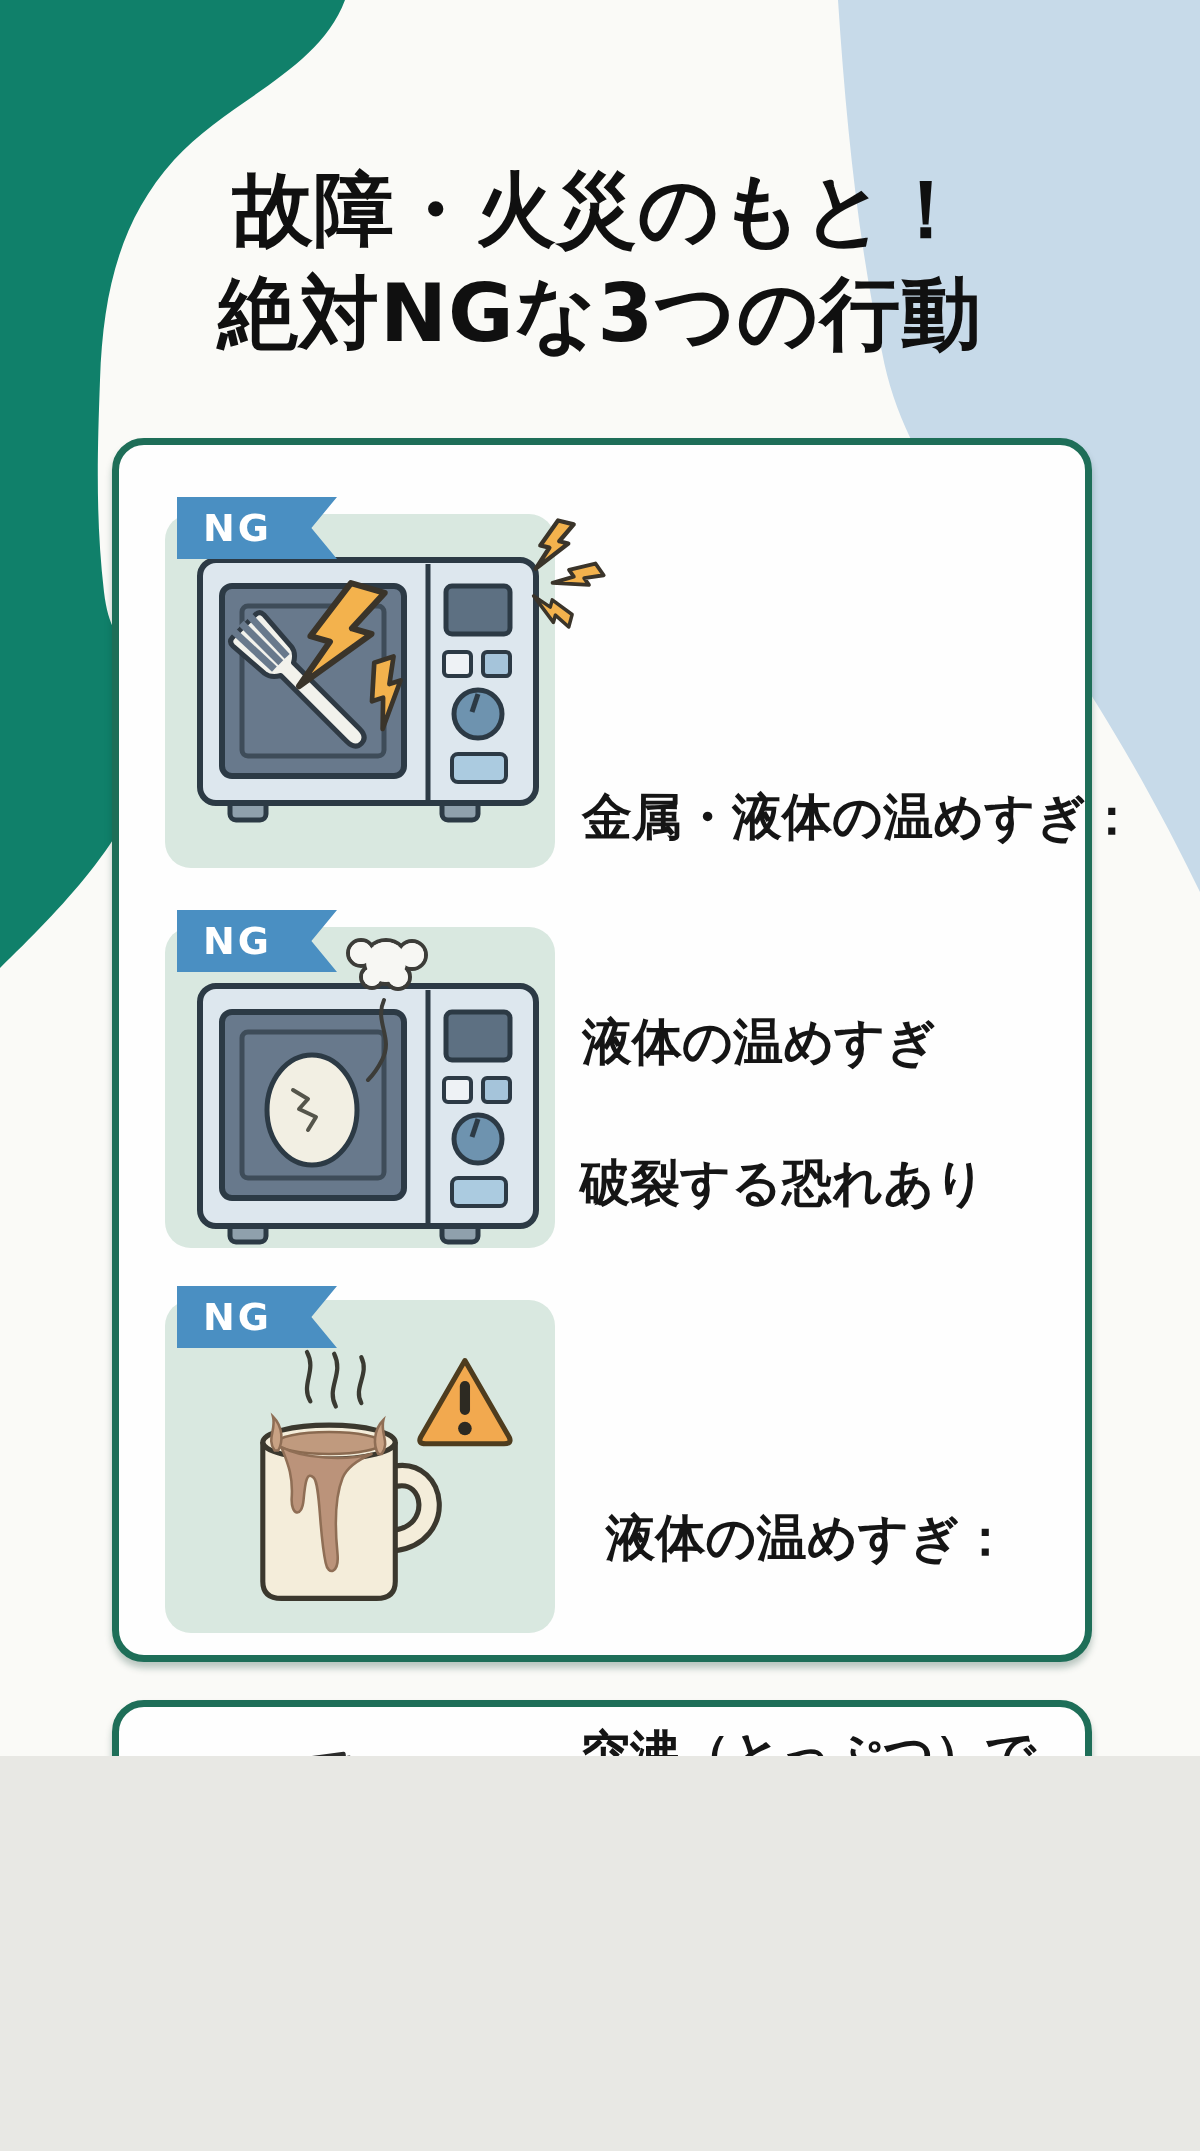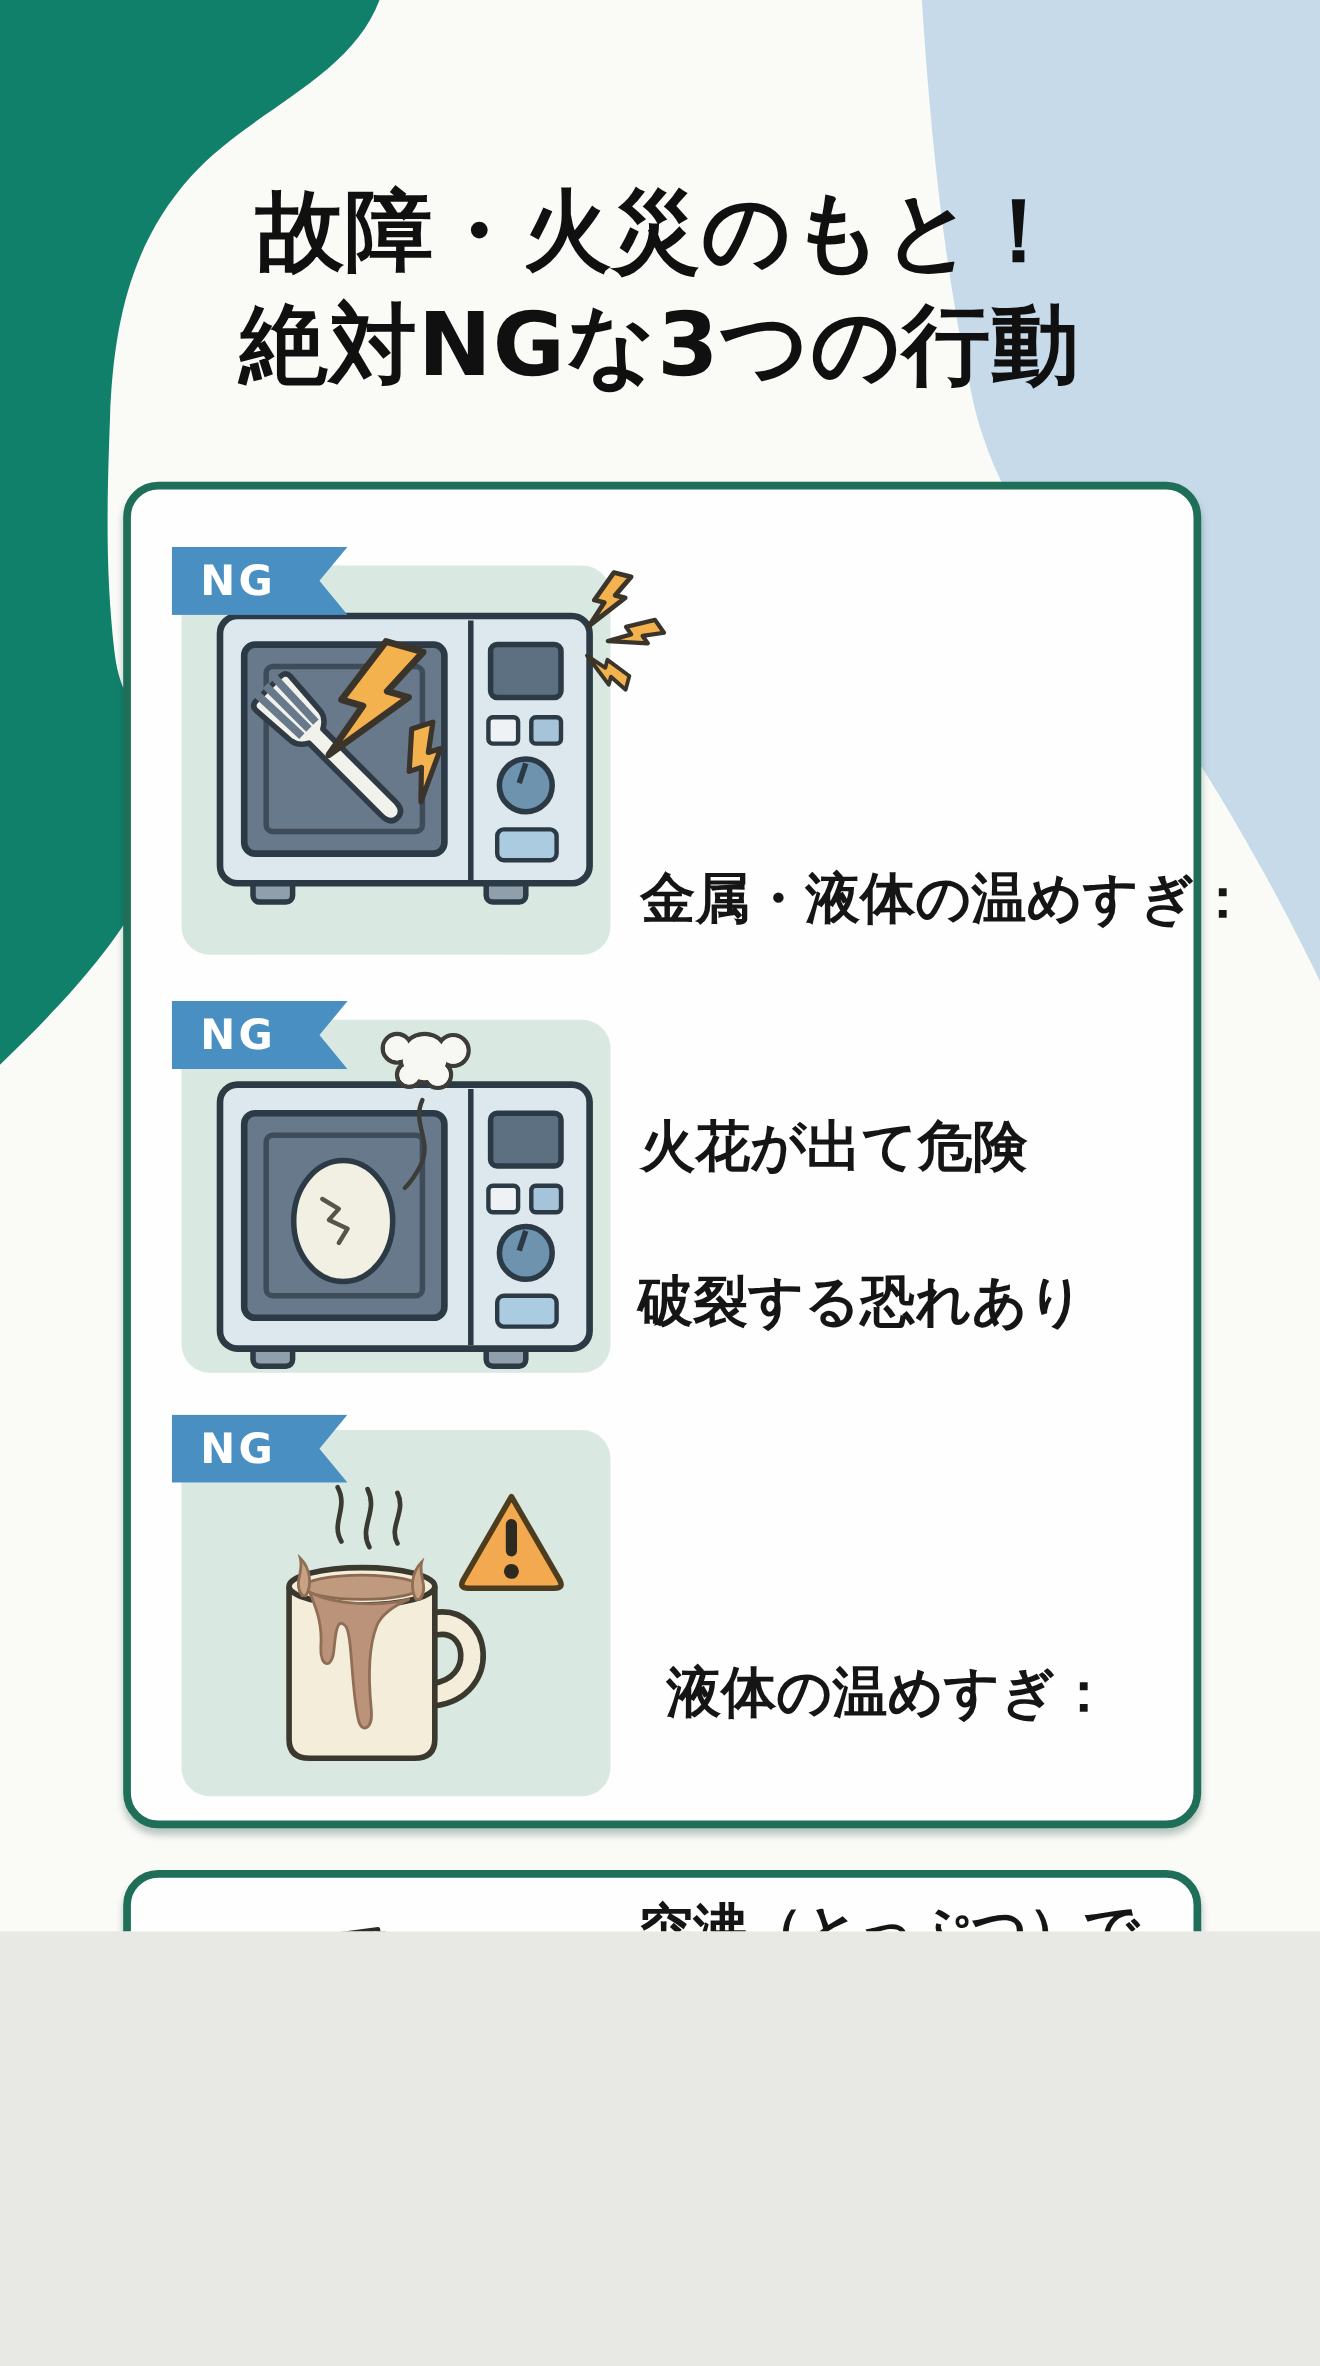--- a/index.html
+++ b/index.html
@@ -18,21 +18,21 @@
     border:7px solid #1e6e58;border-radius:32px;
     box-shadow:0 6px 7px rgba(15,60,48,.28);
   }
   .main-card{left:112px;top:438px;width:966px;height:1210px;}
   .footer-card{left:112px;top:1700px;width:966px;height:298px;}
   .panel{position:absolute;z-index:2;background:#d9e8e0;border-radius:26px;}
   .badge{
     position:absolute;z-index:4;width:160px;height:62px;background:#4a8fc2;
     clip-path:polygon(0 0,100% 0,84% 50%,100% 100%,0 100%);
     color:#ffffff;font-weight:800;font-size:38px;line-height:62px;
-    padding-left:26px;box-sizing:border-box;letter-spacing:3px;
+    padding-left:26px;box-sizing:border-box;letter-spacing:3px;margin-left:21px;
   }
   .illo{position:absolute;z-index:3;overflow:visible;}
   .sec-text{
     position:absolute;z-index:3;color:#151515;font-weight:700;
     font-size:50px;line-height:75px;white-space:pre;letter-spacing:0px;
   }
   .sec-text.tight{line-height:72px;text-align:center;}
   .footer-text{
     position:absolute;z-index:3;color:#151515;font-weight:700;
     font-size:50px;line-height:72px;white-space:pre;
@@ -89,21 +89,21 @@
 
     <rect x="256" y="74" width="64" height="48" rx="6" fill="#5d7082" stroke="#2c3a45" stroke-width="5"></rect>
     <rect x="254" y="140" width="27" height="24" rx="4" fill="#eef2f5" stroke="#2c3a45" stroke-width="4"></rect>
     <rect x="293" y="140" width="27" height="24" rx="4" fill="#a5c4da" stroke="#2c3a45" stroke-width="4"></rect>
     <circle cx="288" cy="202" r="24" fill="#6e93af" stroke="#2c3a45" stroke-width="5"></circle>
     <line x1="288" y1="182" x2="282" y2="200" stroke="#2c3a45" stroke-width="5"></line>
     <rect x="262" y="242" width="54" height="28" rx="6" fill="#abcbe0" stroke="#2c3a45" stroke-width="4"></rect>
   </svg>
   <div class="sec-text" style="left:582px;top:630px;">
     <div>金属・液体の温めすぎ：</div>
-    <div>火花が出て危険</div>
+    <div>液体の温めすぎ</div>
   </div>
 
   <div class="panel" style="left:165px;top:927px;width:390px;height:321px;"></div>
   <div class="badge" style="left:156px;top:910px;">NG</div>
   <svg class="illo" style="left:190px;top:930px;width:420px;height:315px;" viewBox="0 0 420 315">
 
     <rect x="40" y="292" width="36" height="20" rx="6" fill="#8fa0ac" stroke="#2c3a45" stroke-width="5"></rect>
     <rect x="252" y="292" width="36" height="20" rx="6" fill="#8fa0ac" stroke="#2c3a45" stroke-width="5"></rect>
 
     <rect x="10" y="56" width="336" height="240" rx="16" fill="#dde7ee" stroke="#2c3a45" stroke-width="6"></rect>

